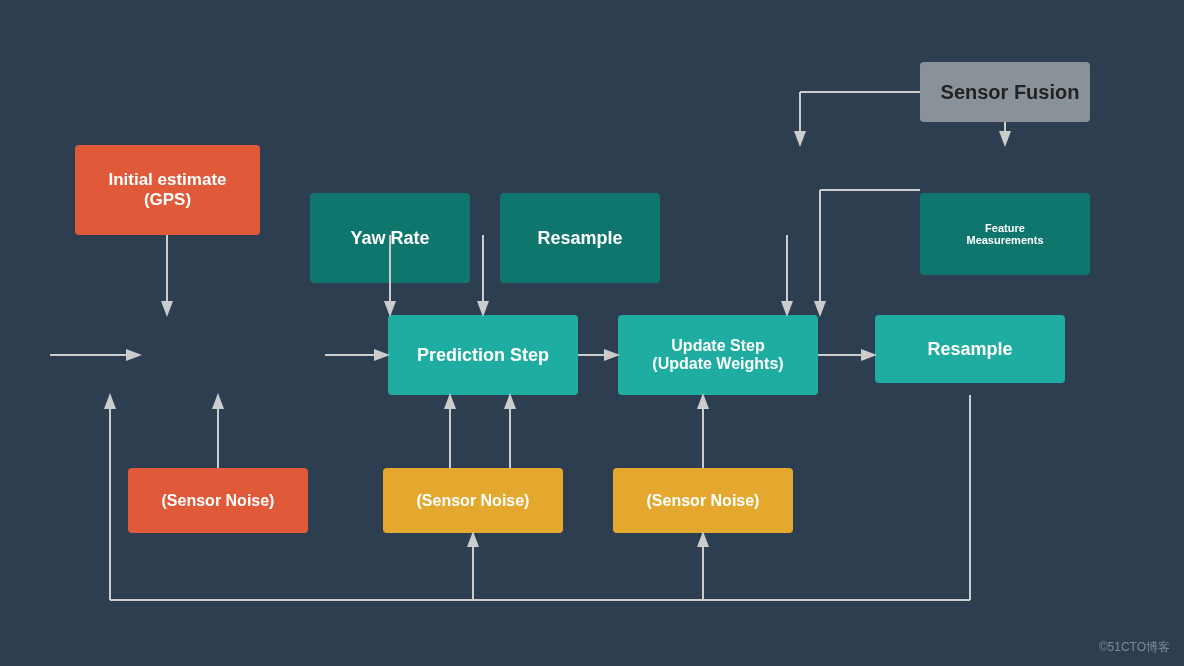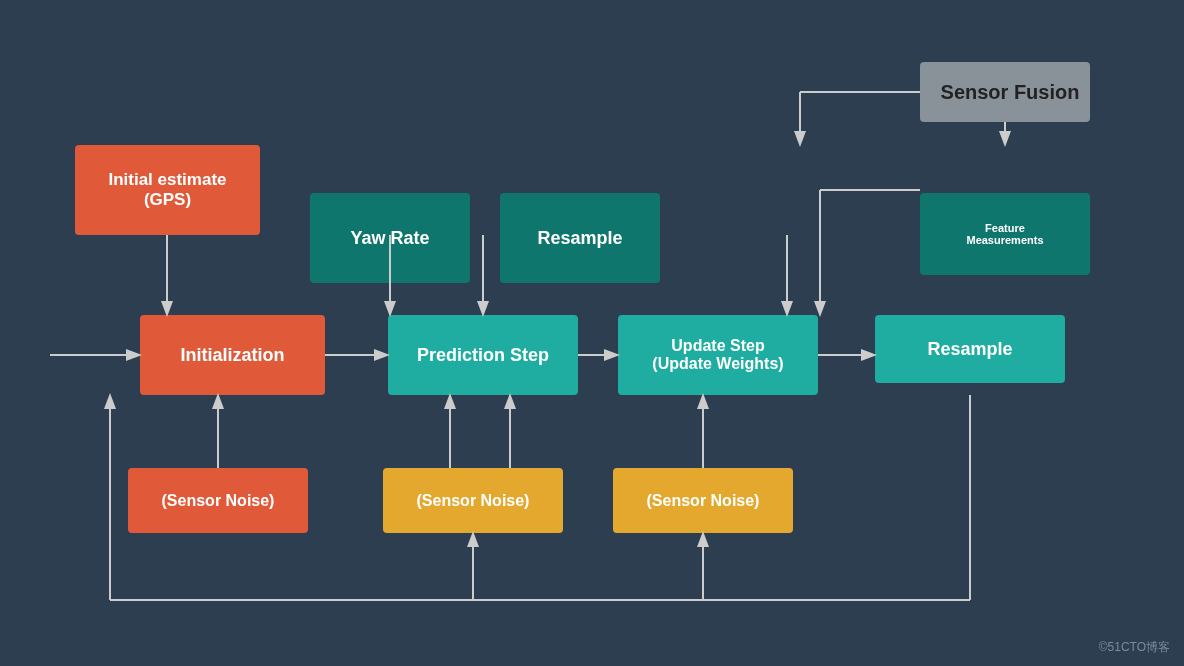--- a/index.html
+++ b/index.html
@@ -87,23 +87,20 @@
   <div class="box cyan" style="left:500px; top:145px; width:160px; height:90px;">
     <span>Resample</span>
   </div>
 
 
   <div class="box cyan" style="left:920px; top:145px; width:170px; height:82px; white-space:pre-line; font-size:11px;">
     <span>Feature
 Measurements</span>
   </div>
 
-  <div class="box red" style="left:140px; top:315px; width:185px; height:80px;">
-    <span>Initialization</span>
-  </div>
 
   <div class="box teal" style="left:388px; top:315px; width:190px; height:80px;text-align:right;">
     <span>Prediction Step</span>
   </div>
 
   <div class="box teal" style="left:618px; top:315px; width:200px; height:80px; white-space:pre-line; font-size:16px;">
     <span>Update Step
 (Update Weights)</span>
   </div>
 

